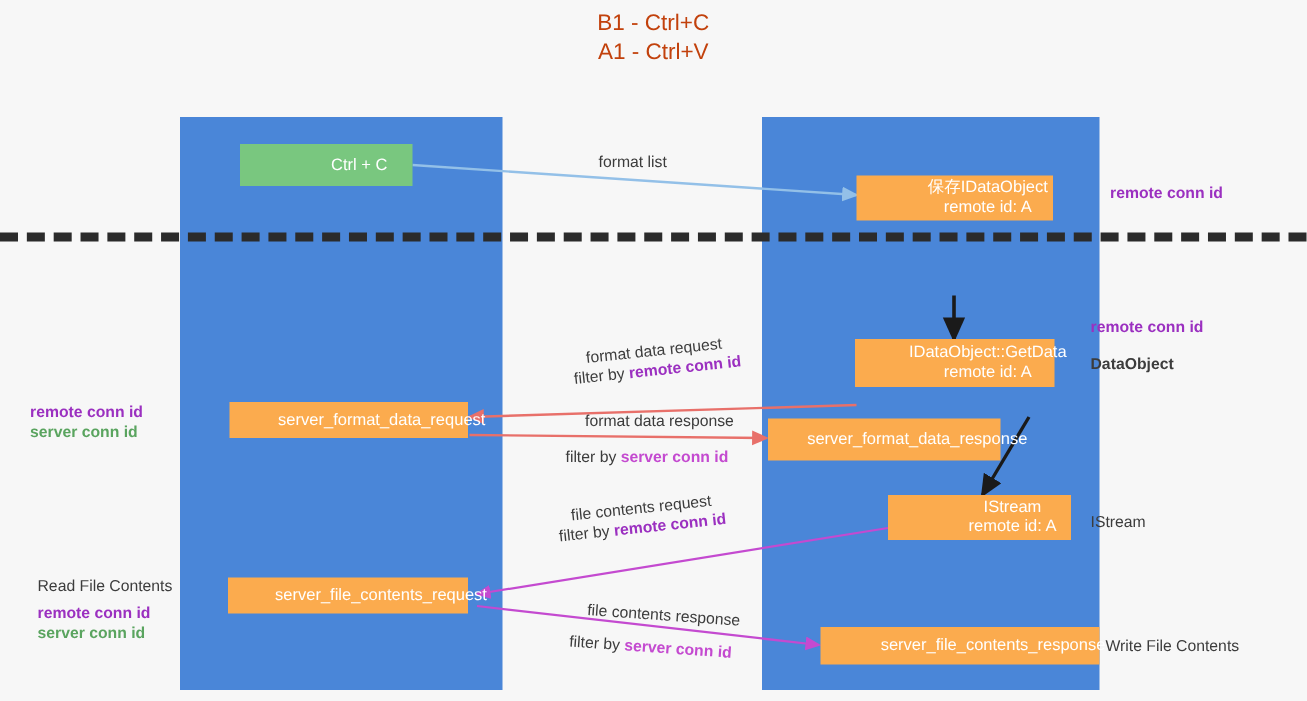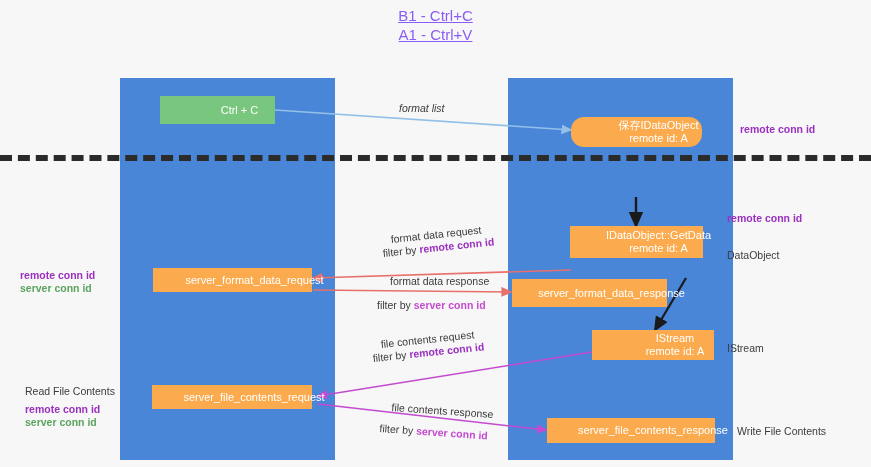--- a/index.html
+++ b/index.html
@@ -15,23 +15,22 @@
   .lane{
     position:absolute;
     background:#4a86d8;
   }
   #lane-b1{left:120px;top:78px;width:215px;height:382px;}
   #lane-a1{left:508px;top:78px;width:225px;height:382px;}
 
   
   .title{
     position:absolute;left:0;top:6px;width:871px;
-    text-align:center;font-size:15px;color:#8b5cf6;line-height:19px;
+    text-align:center;font-size:15px;color:#c2410c;line-height:19px;
     white-space:pre-line;
-    text-decoration:underline;
   }
   .lane-head{
     position:absolute;text-align:center;font-size:11px;color:#3c3c3c;
     line-height:13px;white-space:pre-line;
   }
   #head-b1{left:120px;top:46px;width:215px;}
   #head-a1{left:508px;top:46px;width:225px;}
 
   
   .box{
@@ -103,57 +102,57 @@
 
     <line x1="592" y1="352" x2="318" y2="396" stroke="#c44ad0" stroke-width="1.5" marker-end="url(#ar-mag)"></line>
 
     <line x1="318" y1="404" x2="546" y2="430" stroke="#c44ad0" stroke-width="1.5" marker-end="url(#ar-mag)"></line>
   </svg>
 
   <div id="divider"></div>
 
   <div class="box green" style="left:160px;top:96px;width:115px;height:28px;">Ctrl + C</div>
 
-  <div class="box orange" style="left:571px;top:117px;width:131px;height:30px;border-radius:13px;">保存IDataObject
+  <div class="box orange" style="left:571px;top:117px;width:131px;height:30px;">保存IDataObject
 remote id: A</div>
 
 
   <div class="box orange" style="left:570px;top:226px;width:133px;height:32px;">IDataObject::GetData
 remote id: A</div>
 
   <div class="box orange" style="left:153px;top:268px;width:159px;height:24px;">server_format_data_request</div>
 
   <div class="box orange" style="left:512px;top:279px;width:155px;height:28px;">server_format_data_response</div>
 
   <div class="box orange" style="left:592px;top:330px;width:122px;height:30px;">IStream
 remote id: A</div>
 
   <div class="box orange" style="left:152px;top:385px;width:160px;height:24px;">server_file_contents_request</div>
 
-  <div class="box orange" style="left:547px;top:418px;width:168px;height:25px;">server_file_contents_response</div>
+  <div class="box orange" style="left:547px;top:418px;width:186px;height:25px;">server_file_contents_response</div>
 
-  <div class="lbl" style="left:399px;top:101px;font-style:italic;">format list</div>
+  <div class="lbl" style="left:399px;top:101px;">format list</div>
 
   <div class="lbl rot" style="left:390px;top:232px;transform:rotate(-6deg);">format data request</div>
   <div class="lbl rot" style="left:382px;top:246px;transform:rotate(-6deg);"><span>filter by </span><span class="k-purple">remote conn id</span></div>
 
   <div class="lbl" style="left:390px;top:274px;">format data response</div>
   <div class="lbl" style="left:377px;top:298px;"><span>filter by </span><span class="k-magenta">server conn id</span></div>
 
   <div class="lbl rot" style="left:380px;top:337px;transform:rotate(-6deg);">file contents request</div>
   <div class="lbl rot" style="left:372px;top:351px;transform:rotate(-6deg);"><span>filter by </span><span class="k-purple">remote conn id</span></div>
 
   <div class="lbl rot" style="left:392px;top:400px;transform:rotate(4deg);">file contents response</div>
   <div class="lbl rot" style="left:380px;top:421px;transform:rotate(4deg);"><span>filter by </span><span class="k-magenta">server conn id</span></div>
 
   <div class="lbl c-purple" style="left:740px;top:122px;">remote conn id</div>
 
   <div class="lbl c-purple" style="left:727px;top:211px;">remote conn id</div>
 
-  <div class="lbl" style="left:727px;top:248px;">DataObject</div>
+  <div class="lbl" style="left:727px;top:236px;font-weight:bold;">DataObject</div>
 
   <div class="lbl" style="left:727px;top:341px;">IStream</div>
 
   <div class="lbl" style="left:737px;top:424px;">Write File Contents</div>
 
   <div class="lbl c-purple" style="left:20px;top:268px;">remote conn id</div>
   <div class="lbl c-green" style="left:20px;top:281px;">server conn id</div>
 
   <div class="lbl" style="left:25px;top:384px;">Read File Contents</div>
   <div class="lbl c-purple" style="left:25px;top:402px;">remote conn id</div>

